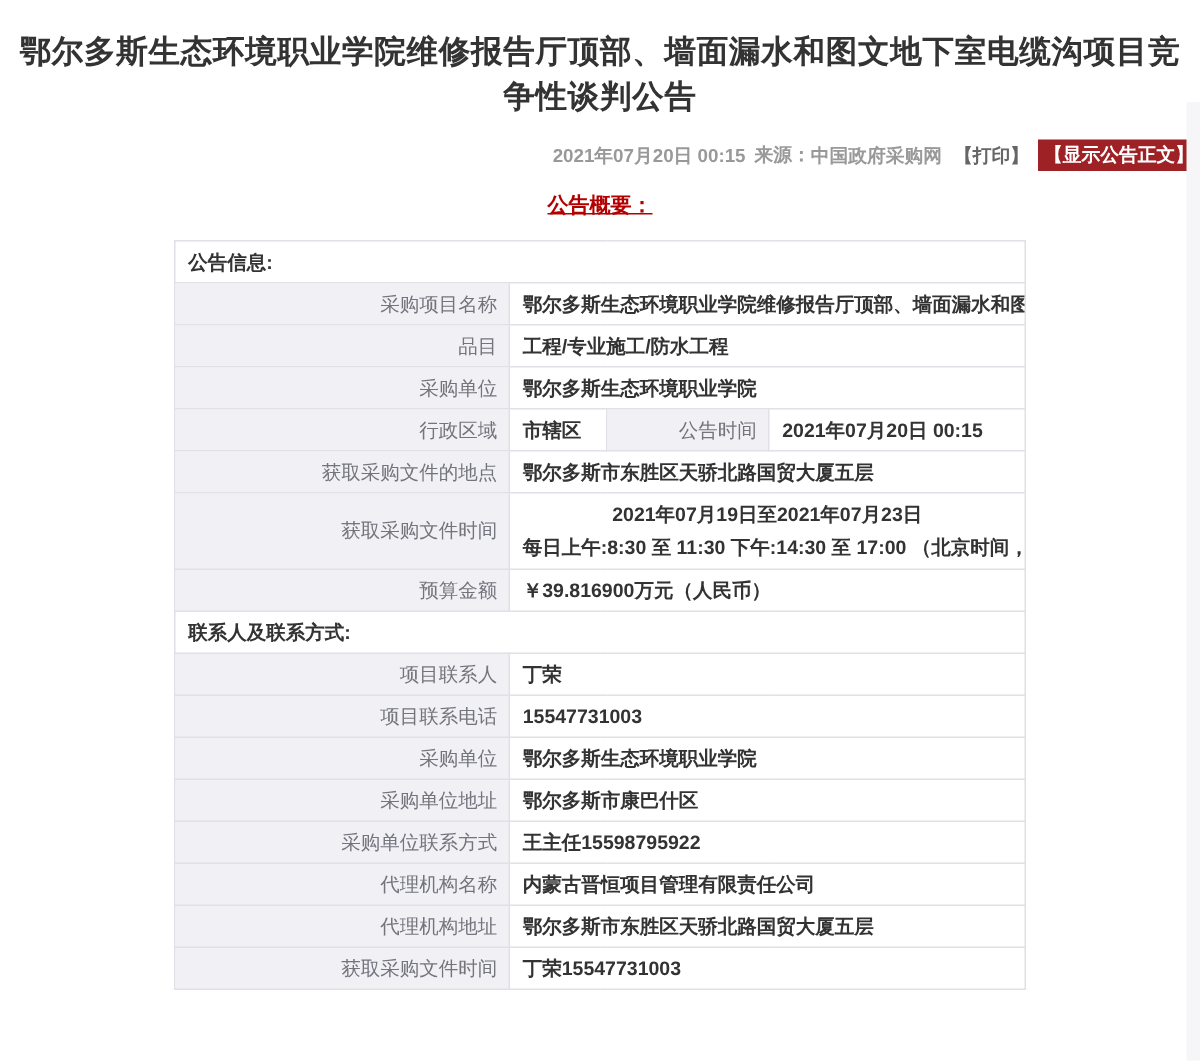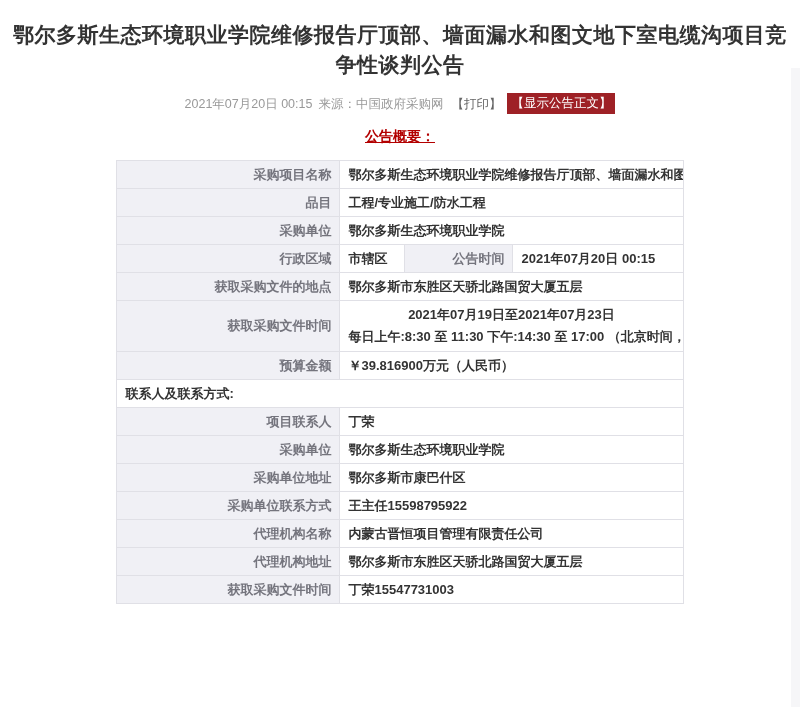--- a/index.html
+++ b/index.html
@@ -17,25 +17,26 @@
     text-align: center;
     font-size: 21px;
     line-height: 30px;
     font-weight: bold;
     color: #333333;
     letter-spacing: 0.5px;
   }
 
   .meta {
     margin-top: 13px;
-    text-align: center;
+    text-align: right;
     font-size: 12.5px;
     color: #999999;
     height: 18px;
     line-height: 18px;
+    font-weight: bold;
   }
   .meta span { vertical-align: middle; }
   .meta .dt { margin-right: 6px; }
   .meta .src-label { }
   .meta .src { margin-right: 8px; }
   .meta .print {
     color: #666666;
     margin-right: 6px;
     cursor: pointer;
   }
@@ -77,21 +78,21 @@
     background: #ffffff;
     font-weight: bold;
     color: #333333;
     height: 32px;
     text-align: left;
   }
   td.lbl {
     background: #f0f0f5;
     color: #74747d;
     text-align: right;
-    font-weight: bold;
+    font-weight: normal;
   }
   td.val {
     background: #ffffff;
     color: #333333;
     font-weight: bold;
     text-align: left;
   }
   td.val .line { line-height: 22px; text-align: center; }
   .right-strip {
     position: absolute;
@@ -115,20 +116,23 @@
 
   <table class="notice">
     <colgroup>
         <col style="width:223px">
         <col style="width:65px">
         <col style="width:108px">
         <col style="width:170px">
       </colgroup>
     <tbody>
       <tr>
+        <td class="section" colspan="4">公告信息:</td>
+      </tr>
+      <tr>
         <td class="lbl">采购项目名称</td>
         <td class="val" colspan="3">鄂尔多斯生态环境职业学院维修报告厅顶部、墙面漏水和图文地下室电缆沟项目</td>
       </tr>
       <tr>
         <td class="lbl">品目</td>
         <td class="val" colspan="3">工程/专业施工/防水工程</td>
       </tr>
       <tr>
         <td class="lbl">采购单位</td>
         <td class="val" colspan="3">鄂尔多斯生态环境职业学院</td>
@@ -155,20 +159,24 @@
         <td class="val" colspan="3">￥39.816900万元（人民币）</td>
       </tr>
       <tr>
         <td class="section" colspan="4">联系人及联系方式:</td>
       </tr>
       <tr>
         <td class="lbl">项目联系人</td>
         <td class="val" colspan="3">丁荣</td>
       </tr>
       <tr>
+        <td class="lbl">项目联系电话</td>
+        <td class="val" colspan="3">15547731003</td>
+      </tr>
+      <tr>
         <td class="lbl">采购单位</td>
         <td class="val" colspan="3">鄂尔多斯生态环境职业学院</td>
       </tr>
       <tr>
         <td class="lbl">采购单位地址</td>
         <td class="val" colspan="3">鄂尔多斯市康巴什区</td>
       </tr>
       <tr>
         <td class="lbl">采购单位联系方式</td>
         <td class="val" colspan="3">王主任15598795922</td>

